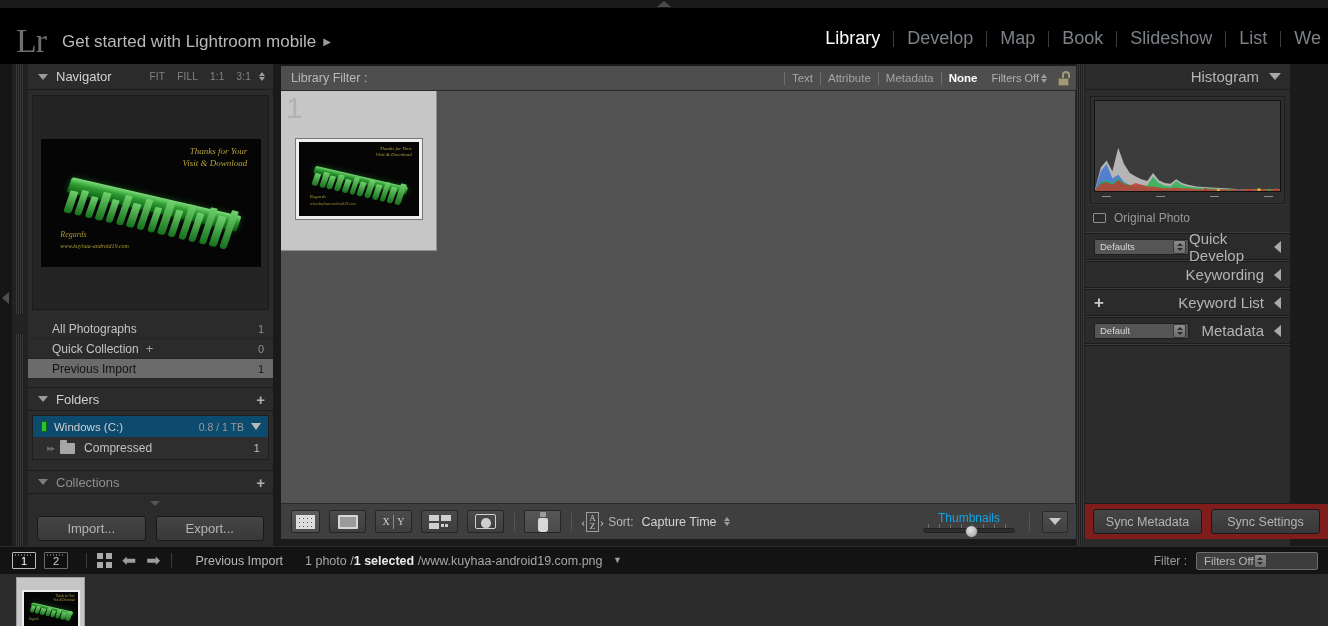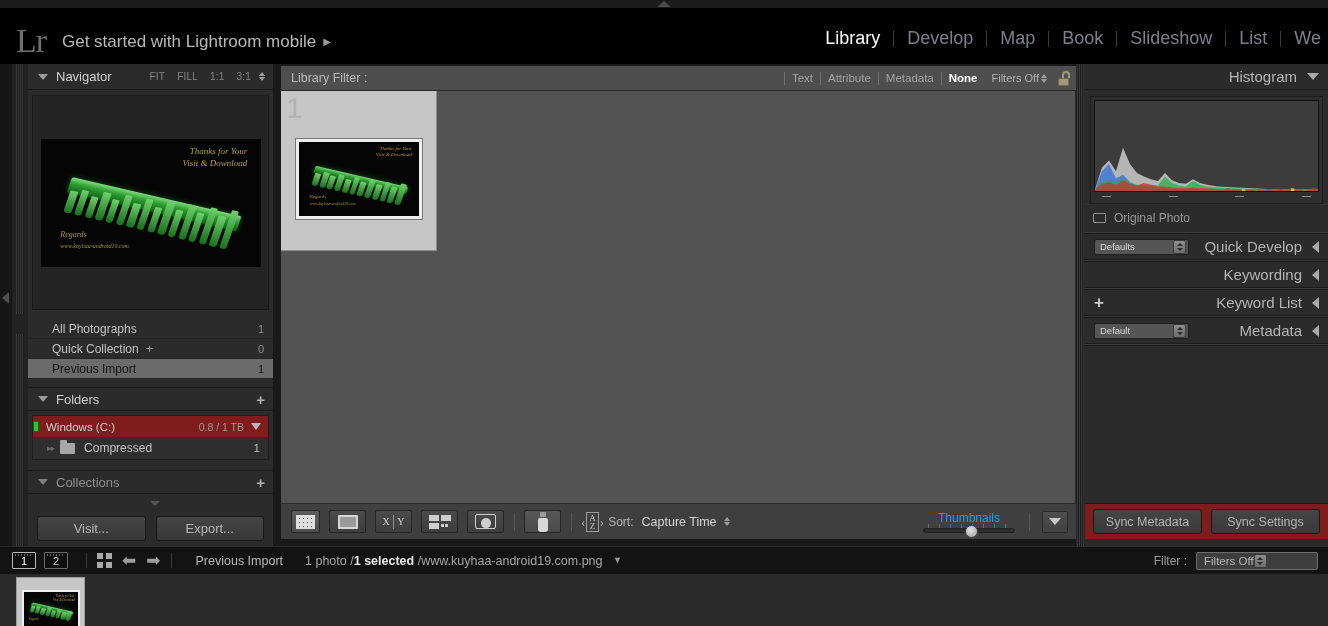--- a/index.html
+++ b/index.html
@@ -159,22 +159,22 @@
     margin-top: 8px;
   }
   .sec-hdr .ttl { font-size: 13px; color: #cfcfcf; }
   .sec-hdr .add {
     margin-left: auto; color: #b0b0b0; font-size: 15px; line-height: 1; cursor: pointer;
     font-weight: bold;
   }
 
   .folderbox { margin: 4px 4px 0; border: 1px solid #1e1e1e; background: #2e2e2e; }
   .vol-row {
-    height: 21px; display: flex; align-items: center; padding: 0 7px 0 0;
-    background: #7f1d1d; font-size: 11.5px; color: #cfcfcf; cursor: pointer;
+    height: 21px; display: flex; align-items: center; padding: 0 7px 0 8px;
+    background: #0c4a6e; font-size: 11.5px; color: #cfcfcf; cursor: pointer;
   }
   .vol-row .chip {
     width: 6px; height: 11px; background: #27c52e; border: 1px solid #11660f;
     margin-right: 7px; border-radius: 1px;
   }
   .vol-row .size { margin-left: auto; font-size: 10.5px; color: #9a9a9a; }
   .vol-row .dn {
     margin-left: 7px; width: 0; height: 0;
     border-left: 5px solid transparent; border-right: 5px solid transparent;
     border-top: 7px solid #b9b9b9;
@@ -356,21 +356,21 @@
   
   .rp-grip {
     position: absolute; left: 1076px; top: 64px; width: 9px; height: 482px;
     background: #222;
   }
   .rp-grip .lines {
     position: absolute; left: 1px; top: 0; width: 7px; height: 482px;
     background: repeating-linear-gradient(to right, #3a3a3a 0 1px, #1d1d1d 1px 2px);
   }
   .rightpanel {
-    position: absolute; left: 1085px; top: 64px; width: 243px; height: 482px;
+    position: absolute; left: 1085px; top: 64px; width: 205px; height: 482px;
     background: #2b2b2b; overflow: hidden;
   }
   .rp-hdr {
     height: 26px; display: flex; align-items: center; justify-content: flex-end;
     padding: 0 9px; border-bottom: 1px solid #1c1c1c; cursor: pointer;
   }
   .rp-hdr .ttl { font-size: 15px; color: #b4b4b4; }
   .rp-hdr .tw-d {
     margin-left: 10px; width: 0; height: 0;
     border-left: 6px solid transparent; border-right: 6px solid transparent;
@@ -619,21 +619,21 @@
     </div>
 
     <div class="sec-hdr" style="margin-top:10px;">
       <div class="tw" style="width:0;height:0;margin-right:8px;border-left:5px solid transparent;border-right:5px solid transparent;border-top:6px solid #7d7d7d;"></div>
       <div class="ttl" style="color:#8f8f8f;">Collections</div>
       <div class="add">+</div>
     </div>
 
     <div class="lp-bottom-tri"></div>
     <div class="lp-buttons">
-      <div class="btn">Visit...</div>
+      <div class="btn">Import...</div>
       <div class="btn">Export...</div>
     </div>
   </div>
 
   <div class="filterbar">
     <div class="lbl">Library Filter :</div>
     <div class="ftabs" id="ftabs">
         <div class="dot"></div>
         <div class="ft">Text</div>
         <div class="dot"></div>

